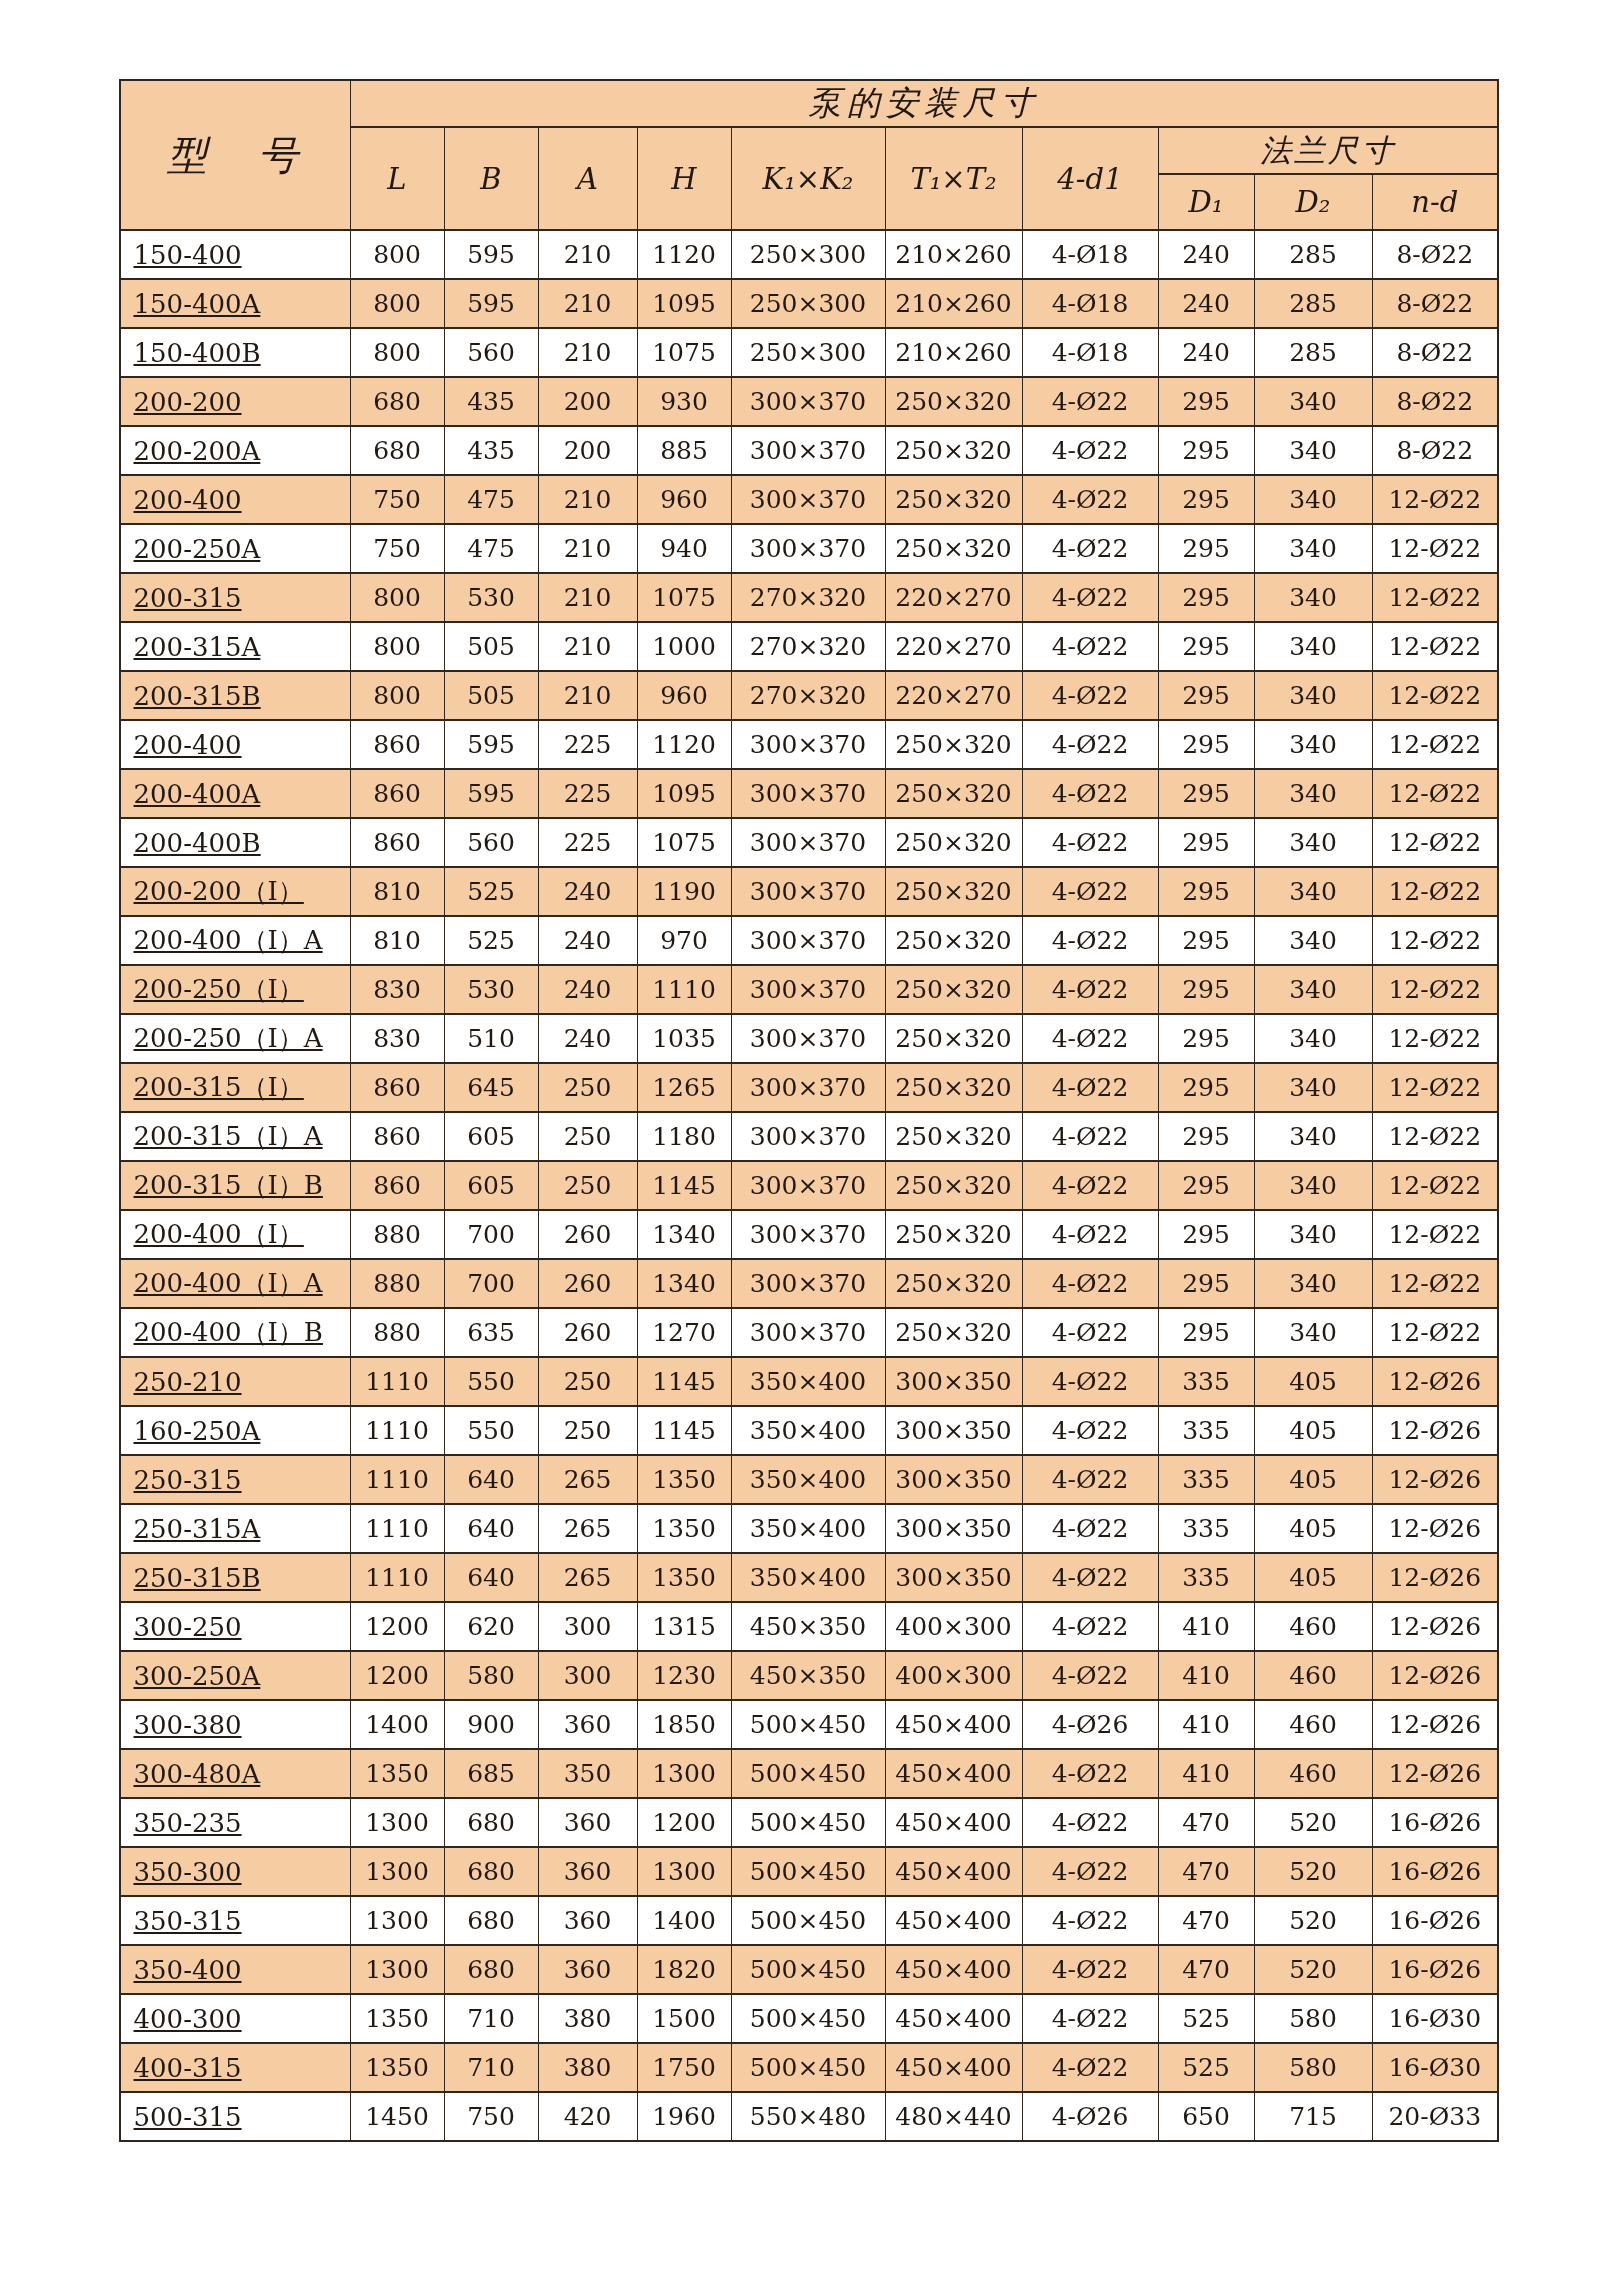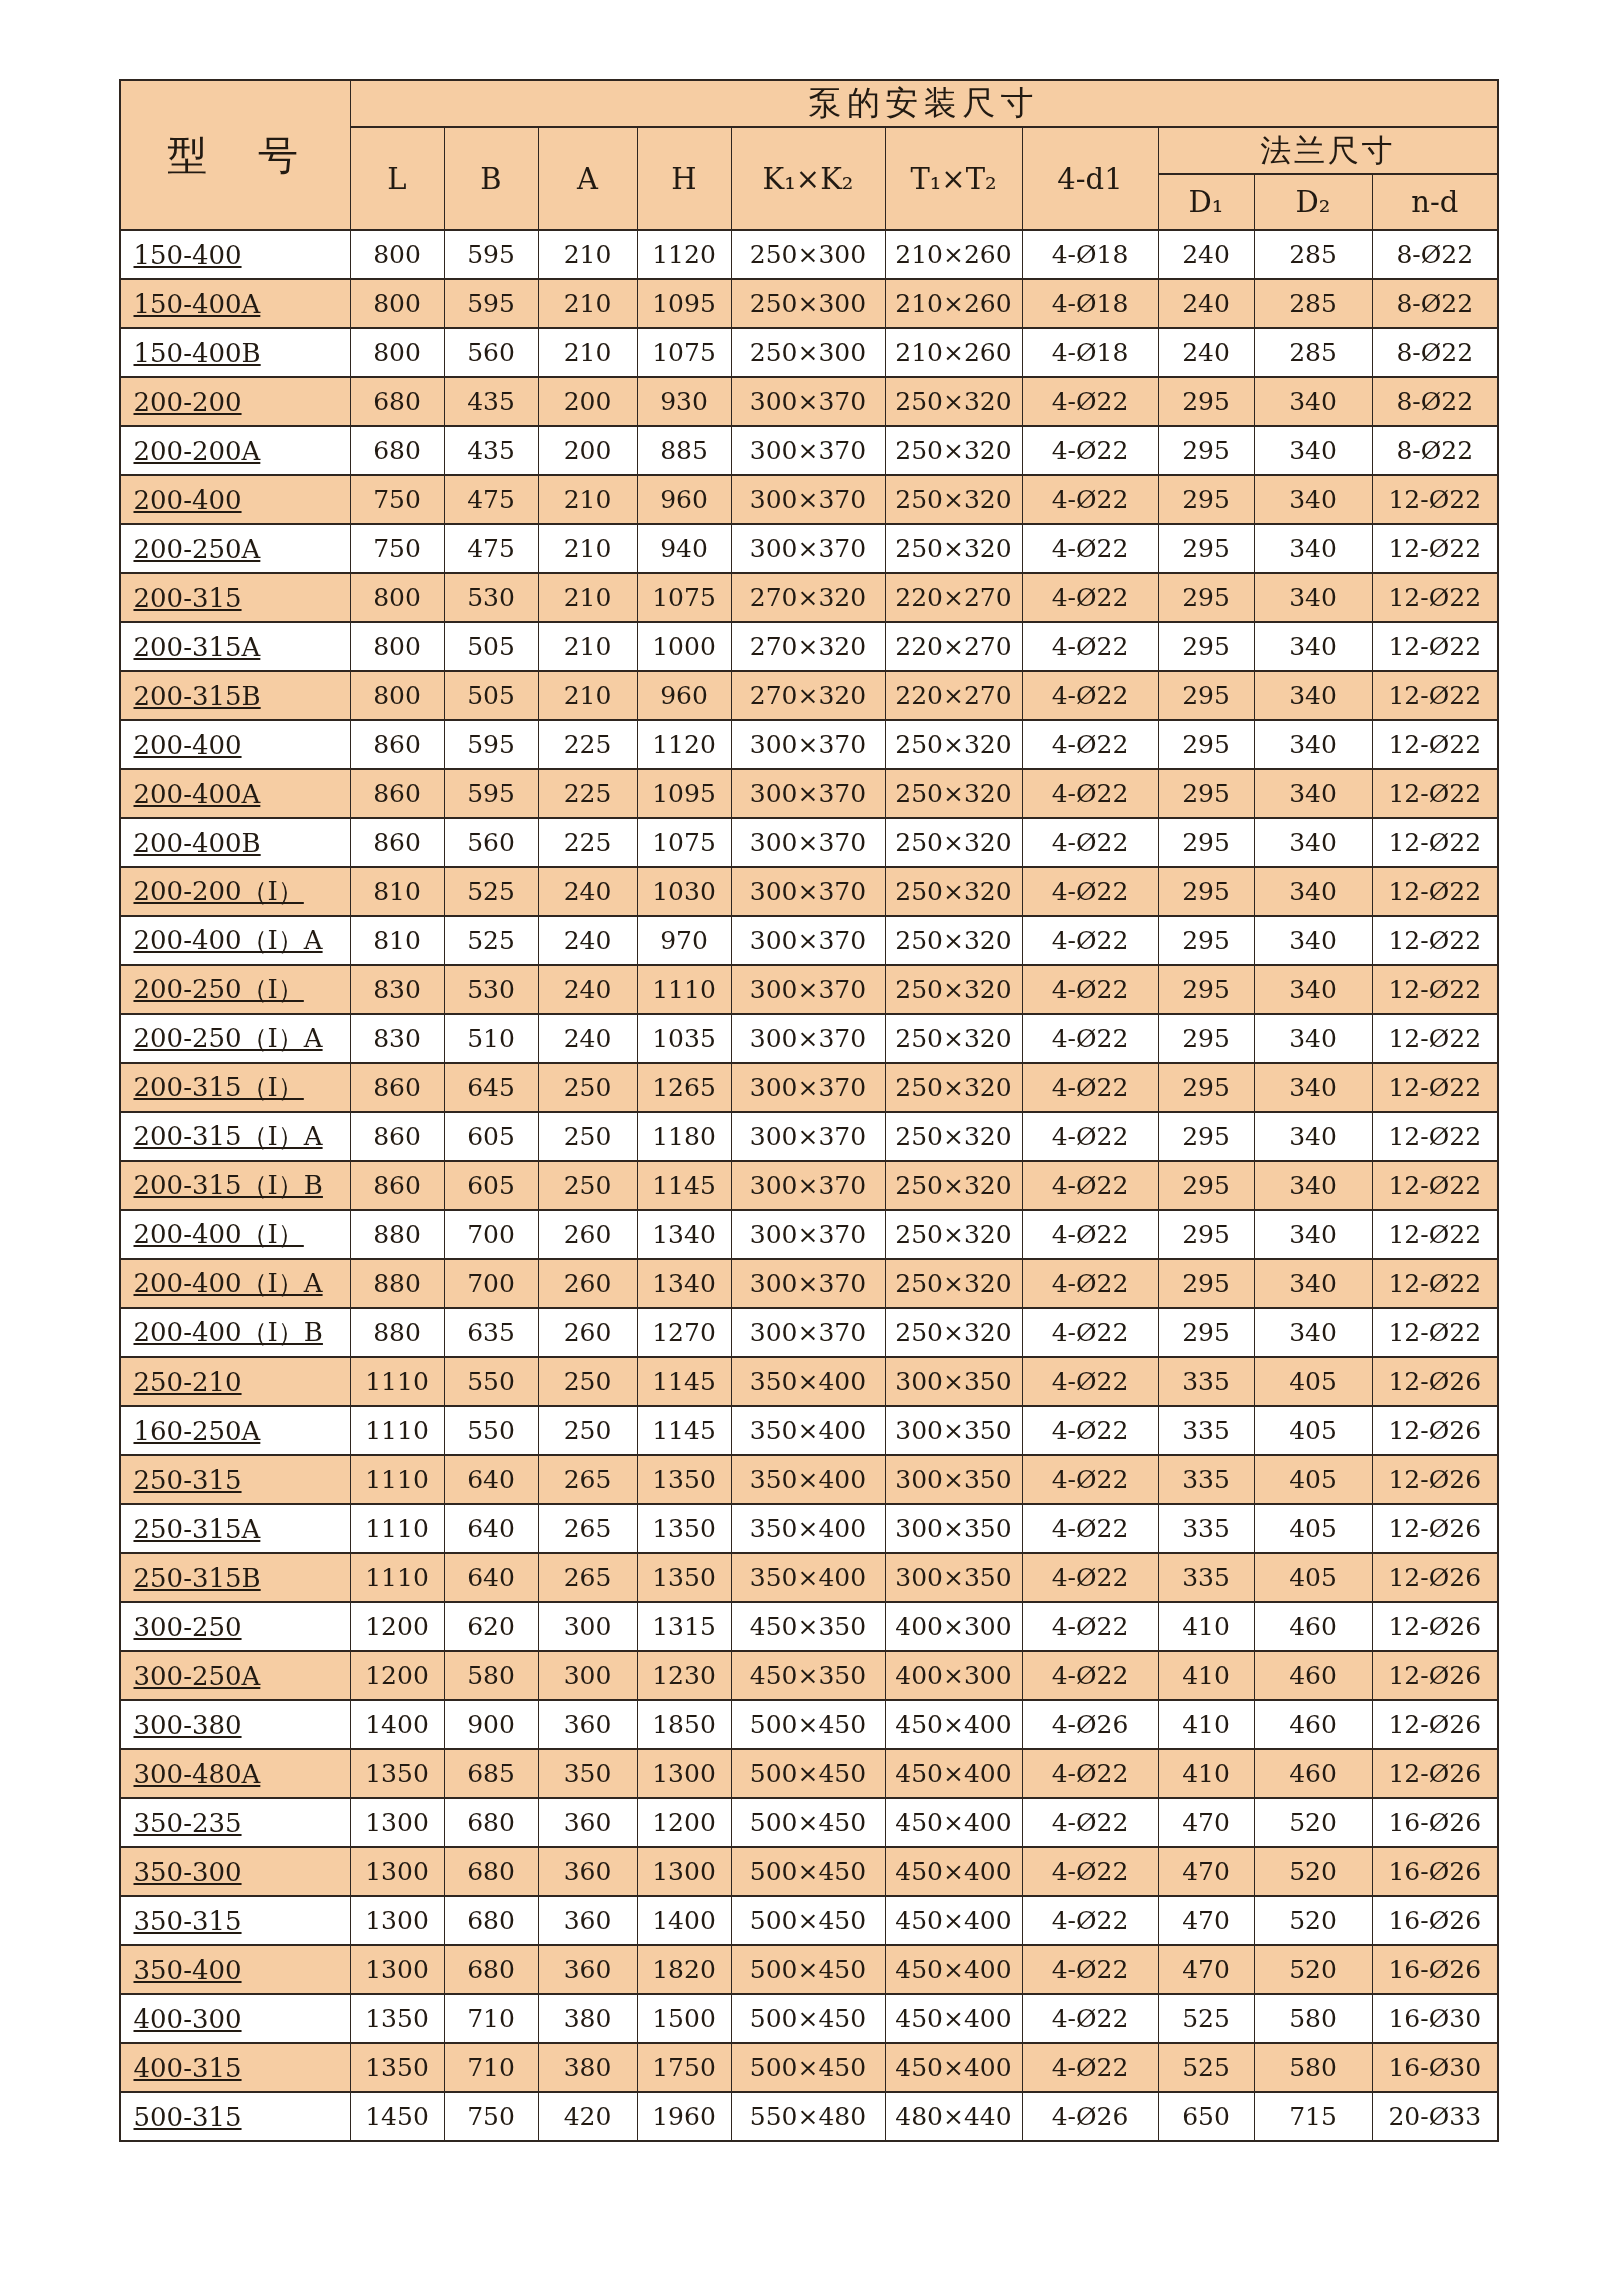--- a/index.html
+++ b/index.html
@@ -30,20 +30,21 @@
     border-bottom: 2.7px solid var(--border, #2f2620);
     text-align: center;
     vertical-align: middle;
     font-weight: normal;
     padding: 0;
     overflow: hidden;
     white-space: nowrap;
   }
   .spec-table thead th {
     background: var(--shade, #f6cda3);
+    font-style: italic;
   }
   .row-title { height: 45px; font-size: 33px; letter-spacing: 5.4px; }
   .row-cols  { height: 47px; font-size: 29px; }
   .row-sub   { height: 56px; font-size: 29px; }
   .model-head { font-size: 40px; }
   .flange-head { font-size: 31px; letter-spacing: 2.7px; }
   .spec-table tbody td {
     height: 47px;
     font-size: 25px;
     background: #ffffff;
@@ -264,21 +265,21 @@
         <td>4-Ø22</td>
         <td>295</td>
         <td>340</td>
         <td>12-Ø22</td>
       </tr>
       <tr>
         <td class="model">200-200（I）</td>
         <td>810</td>
         <td>525</td>
         <td>240</td>
-        <td>1030</td>
+        <td>1190</td>
         <td>300×370</td>
         <td>250×320</td>
         <td>4-Ø22</td>
         <td>295</td>
         <td>340</td>
         <td>12-Ø22</td>
       </tr>
       <tr>
         <td class="model">200-400（I）A</td>
         <td>810</td>

